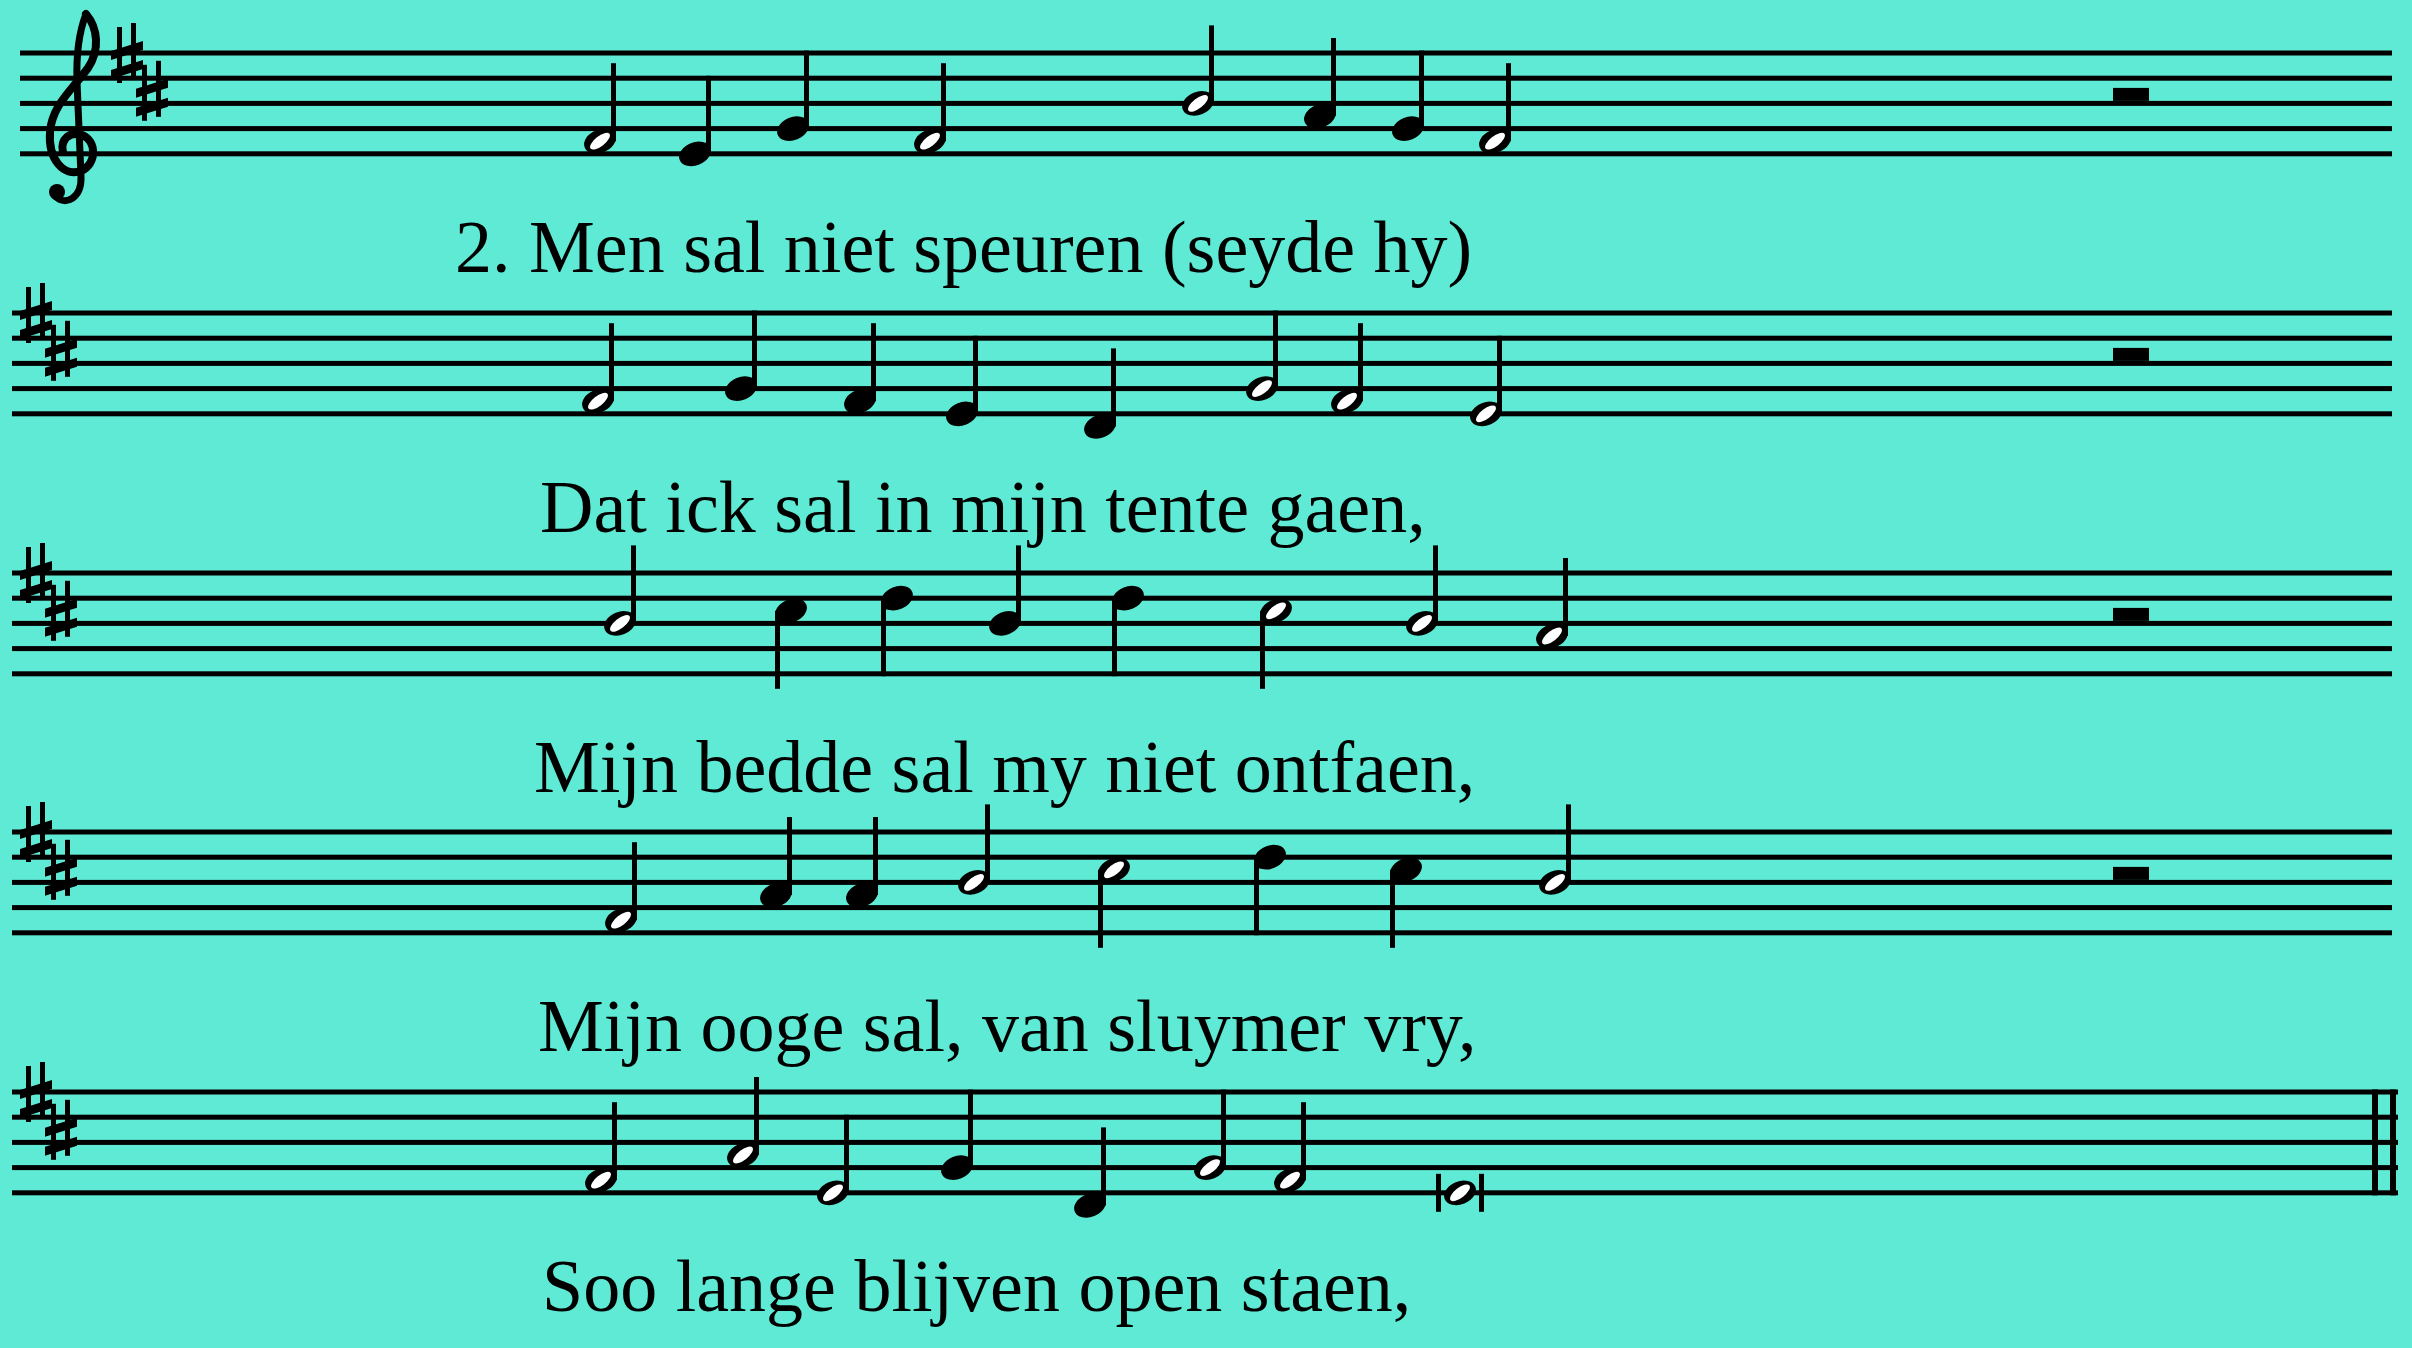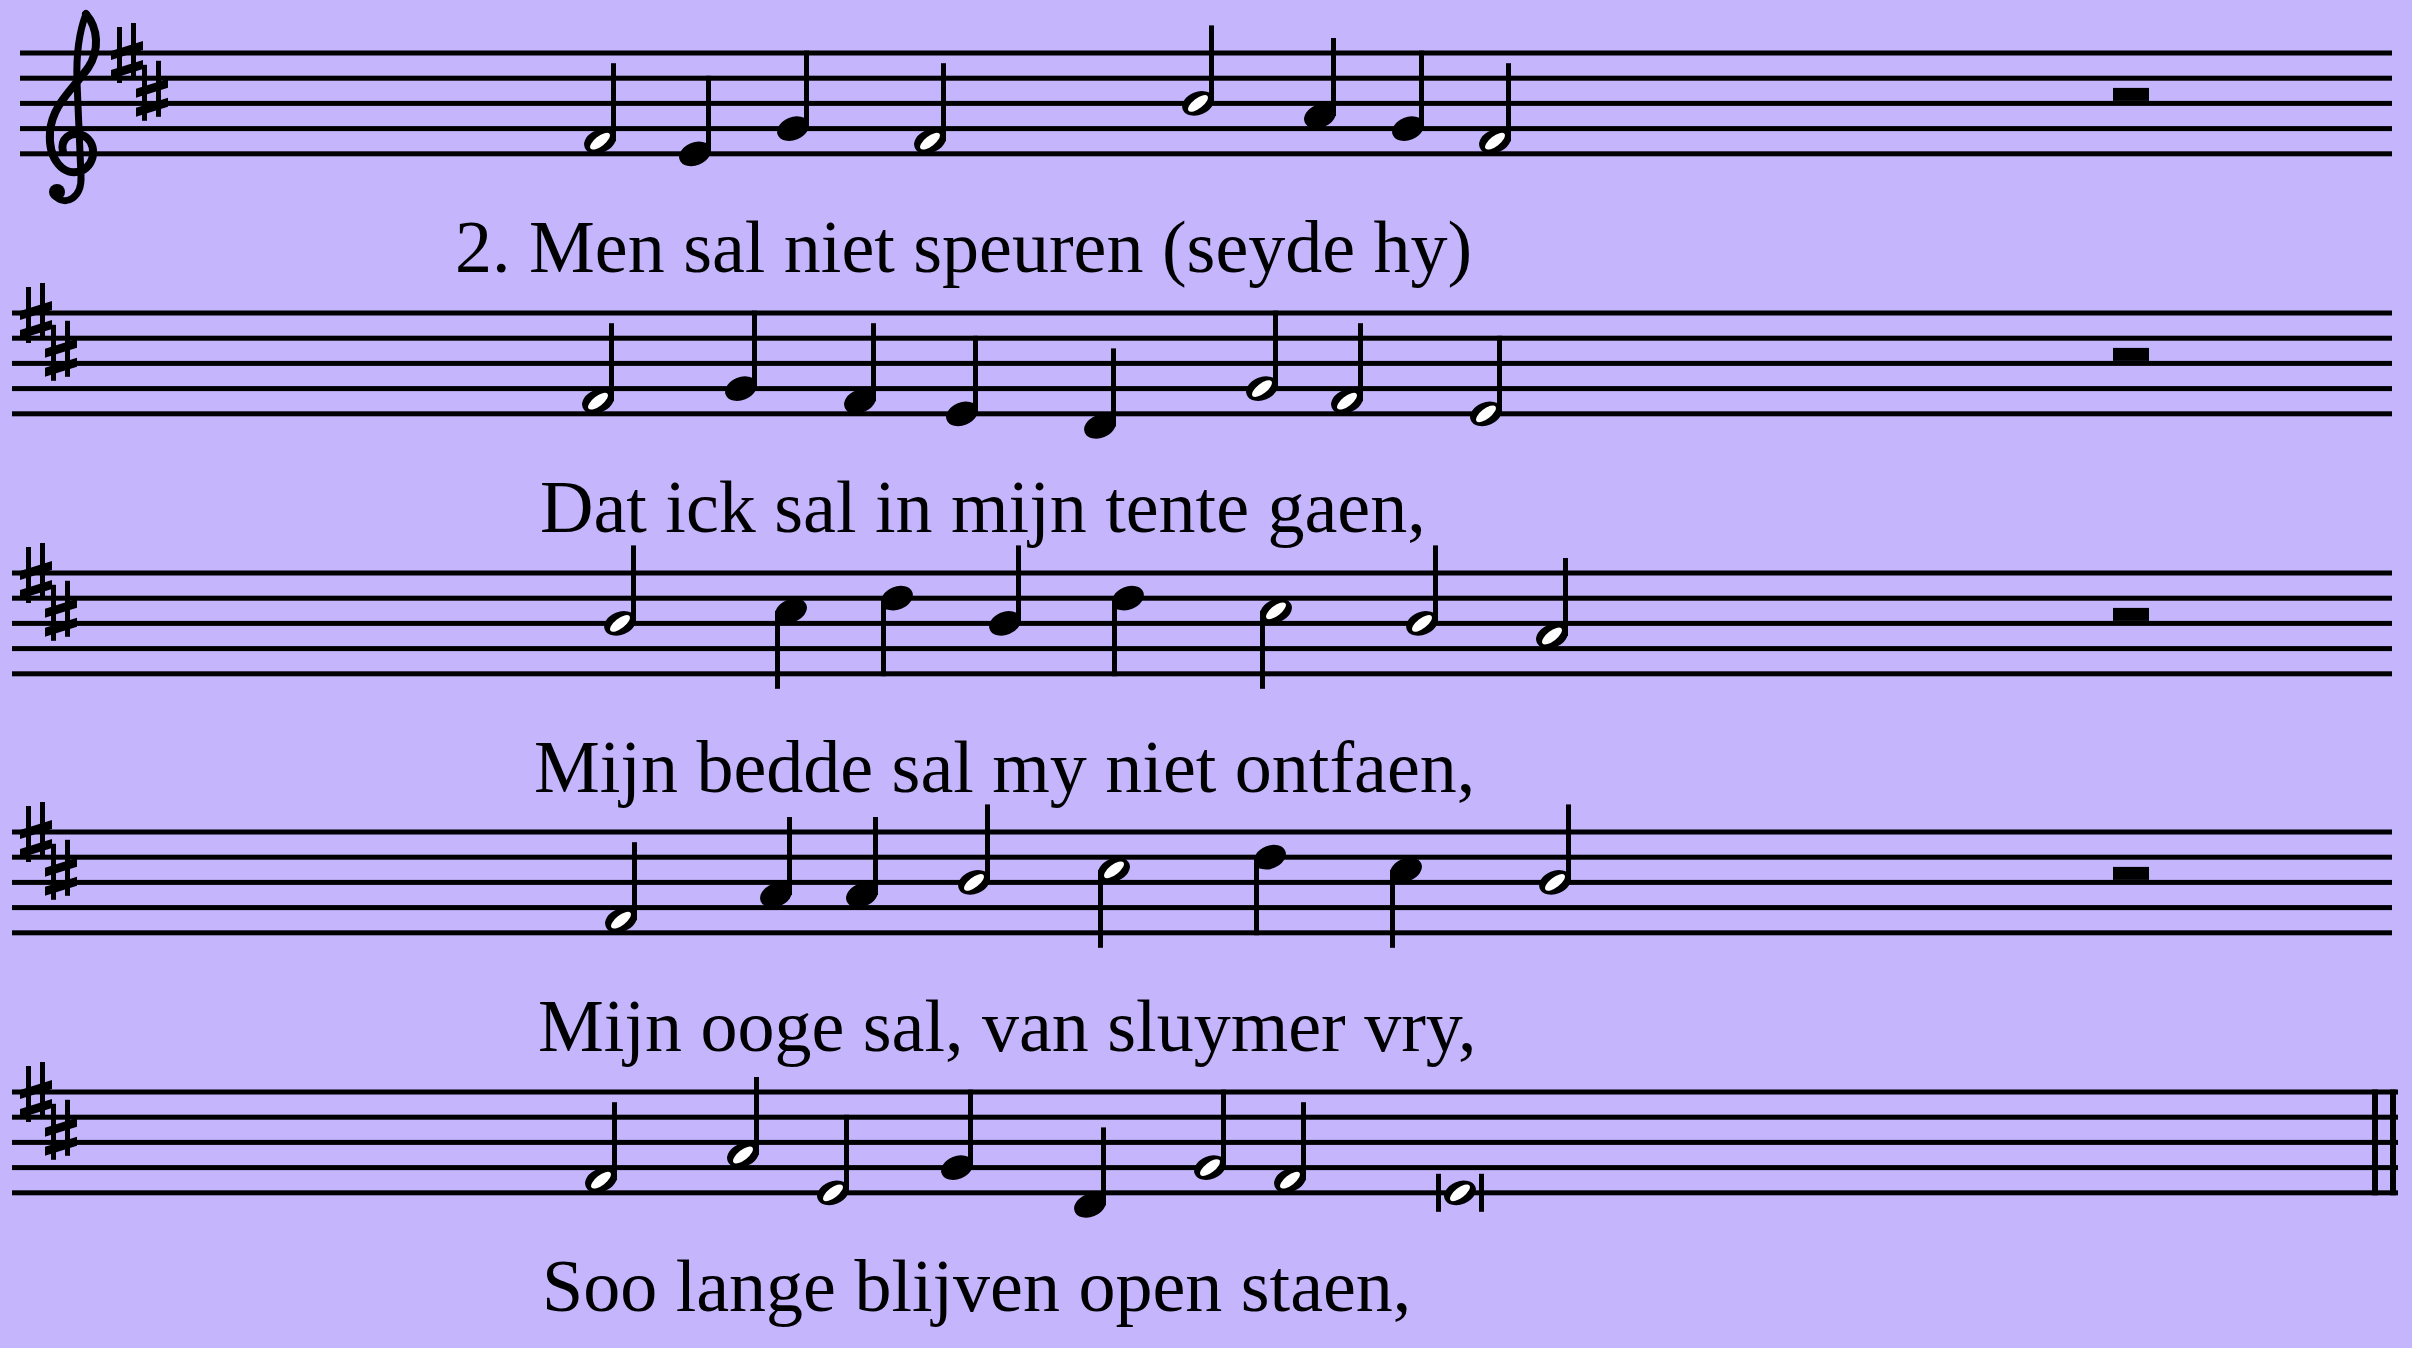--- a/index.html
+++ b/index.html
@@ -1,16 +1,16 @@
 <!DOCTYPE html>
 <html><head>
 <meta charset="utf-8">
 <style>
   html,body{margin:0;padding:0;background:#ffffff;}
-  #canvas{position:relative;width:2412px;height:1348px;background:#c4b5fd;}
+  #canvas{position:relative;width:2412px;height:1348px;background:#5eead4;}
   svg text.lyric{
     font-family:"Liberation Serif","DejaVu Serif",serif;
     fill:#000;
   }
 </style>
 </head>
 <body>
 
 <div id="canvas"><svg width="2412" height="1348" viewBox="0 0 2412 1348">
       <rect x="20" y="50.5" width="2372" height="5" fill="#000000"></rect>

